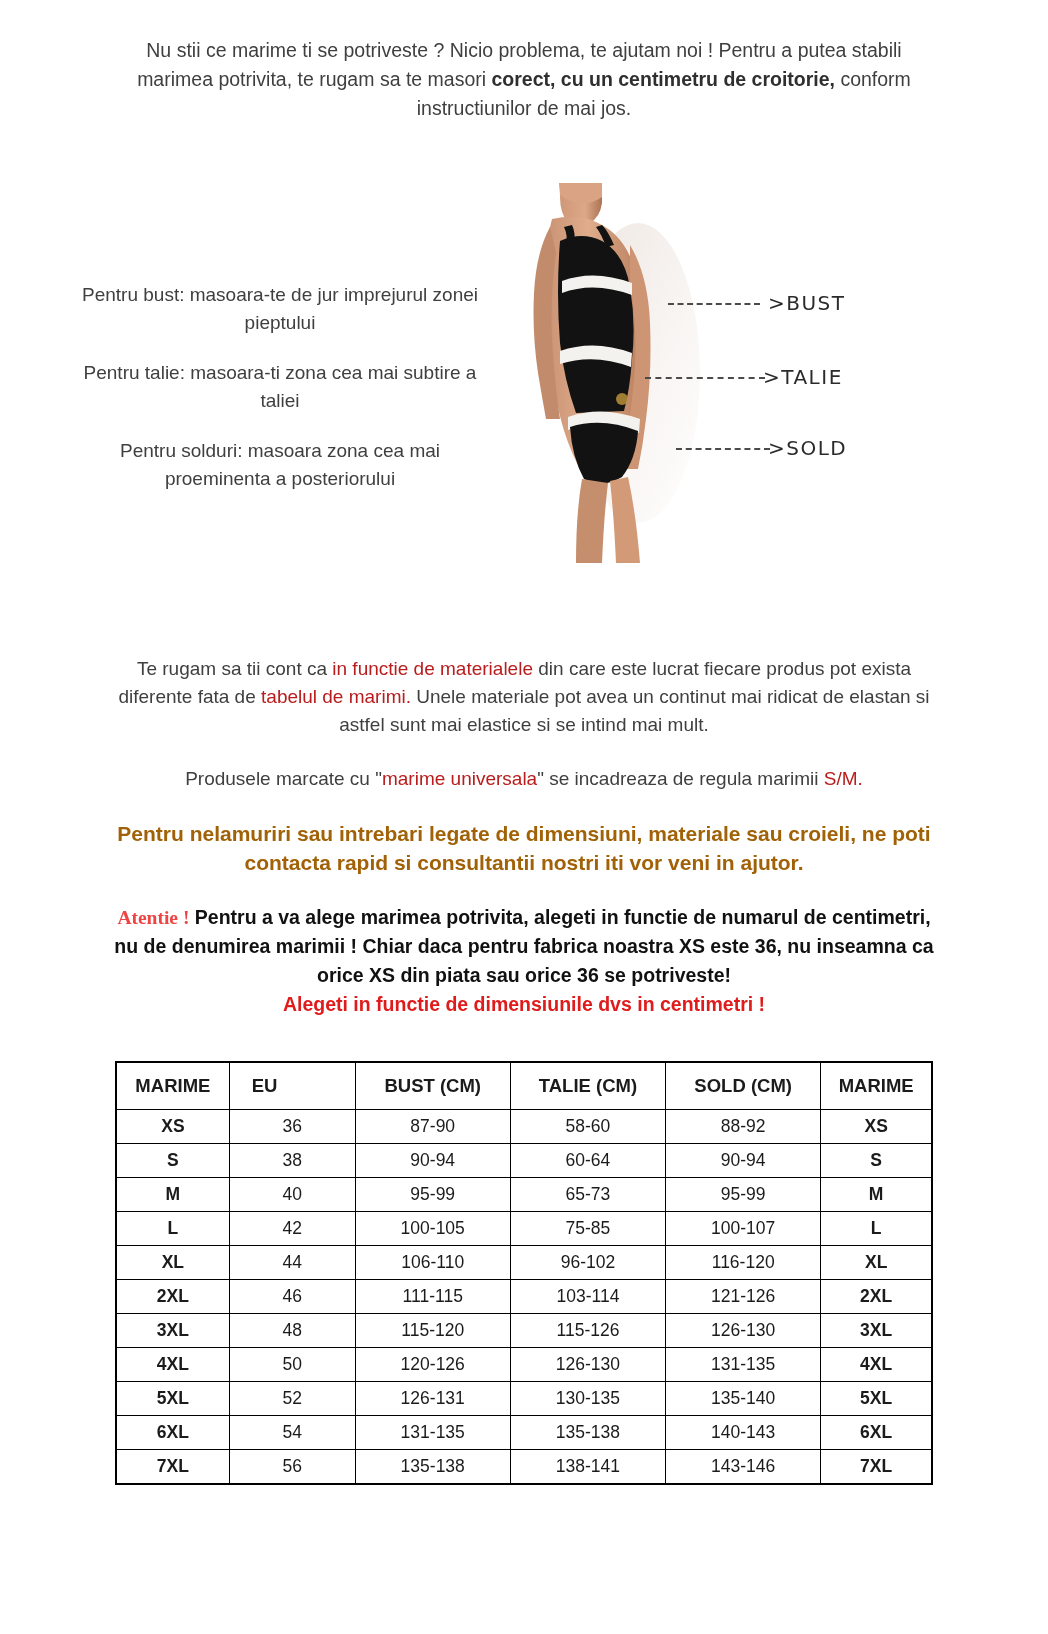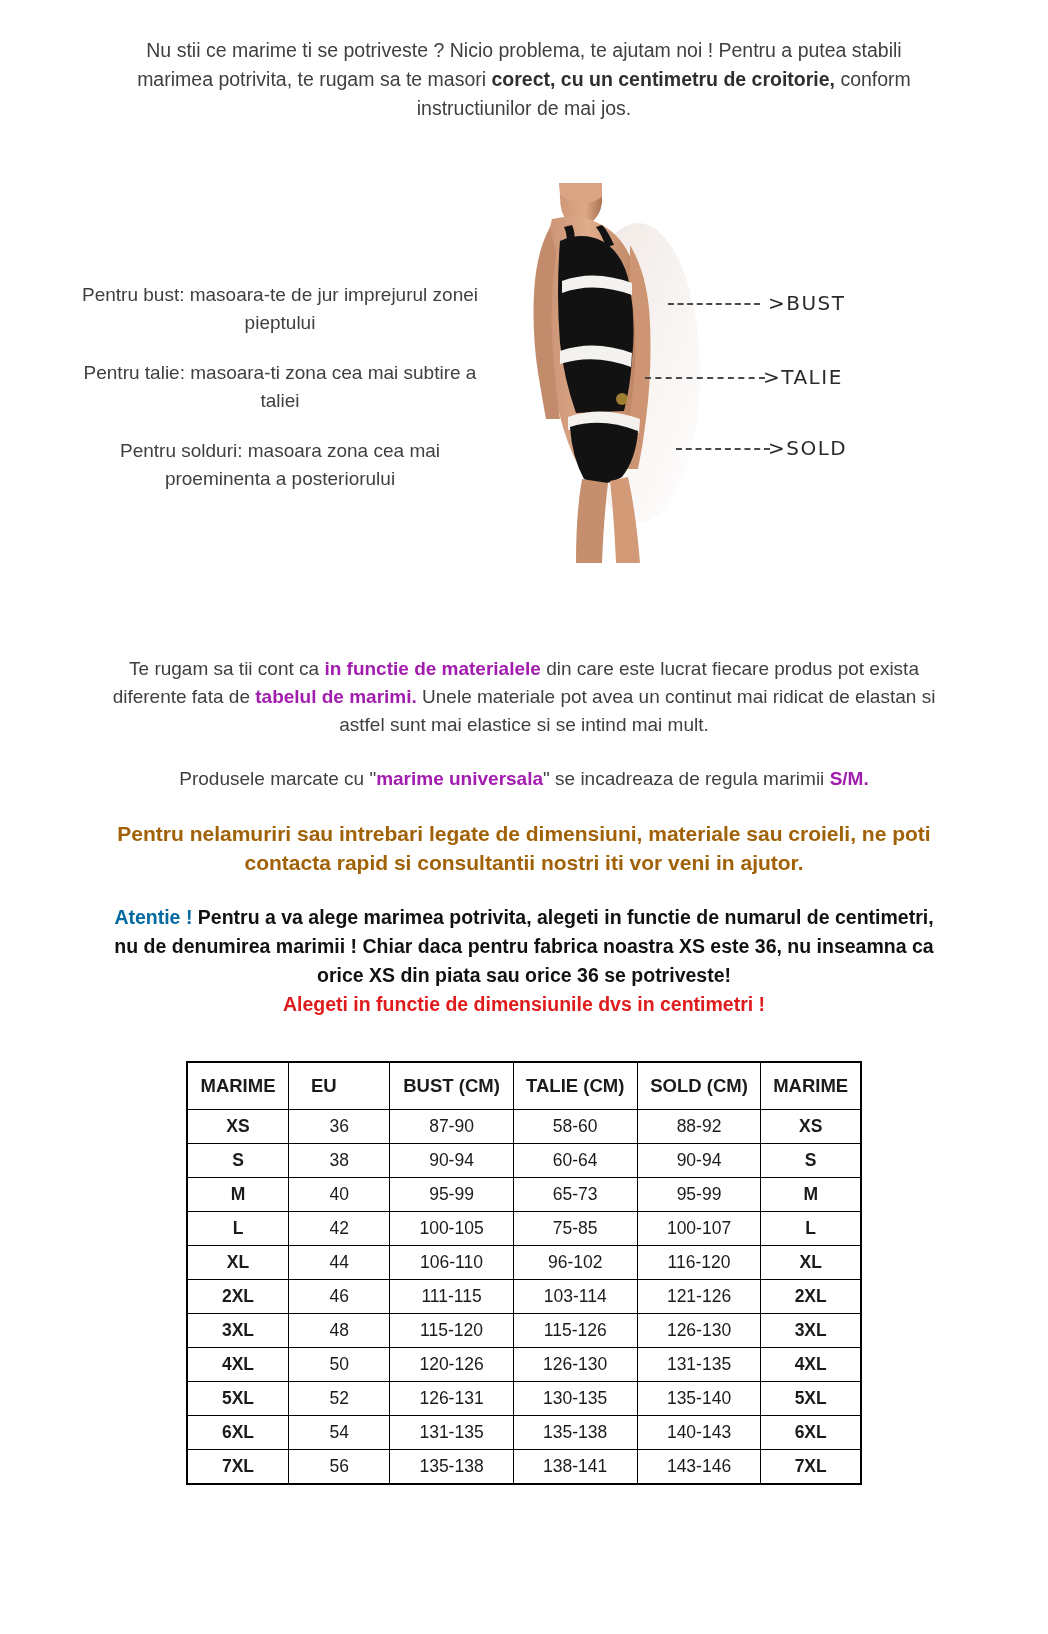--- a/index.html
+++ b/index.html
@@ -72,40 +72,40 @@
   
   .notes {
     width: 830px;
     margin: 42px auto 0 auto;
     text-align: center;
     font-size: 19px;
     line-height: 28px;
     color: #3f3f3f;
   }
   .notes p { margin: 0 0 26px 0; }
-  .notes b { font-weight: bold; color: #a21caf; }
+  .notes b { font-weight: normal; color: #b91c1c; }
   .notes .strong-block {
     font-weight: bold;
     color: #a16207;
     font-size: 21px;
     line-height: 29px;
   }
   .notes .warn {
     font-weight: bold;
     font-size: 19.5px;
     line-height: 29px;
     color: #111111;
   }
-  .notes .warn .red { color: #0369a1; }
+  .notes .warn .red { color: #ef4444; font-family: Liberation Serif, serif; }
   .notes .warn .red-line { color: #e01b1b; display: block; }
 
   
   .table-wrap { width: 1048px; padding: 16px 0 30px 0; }
   table.size-table {
-    width: 676px;
+    width: 818px;
     margin: 0 auto;
     border-collapse: collapse;
     border: 2px solid #000;
     background: #fff;
   }
   table.size-table th,
   table.size-table td {
     border: 1px solid #000;
     text-align: center;
     font-size: 17.5px;

